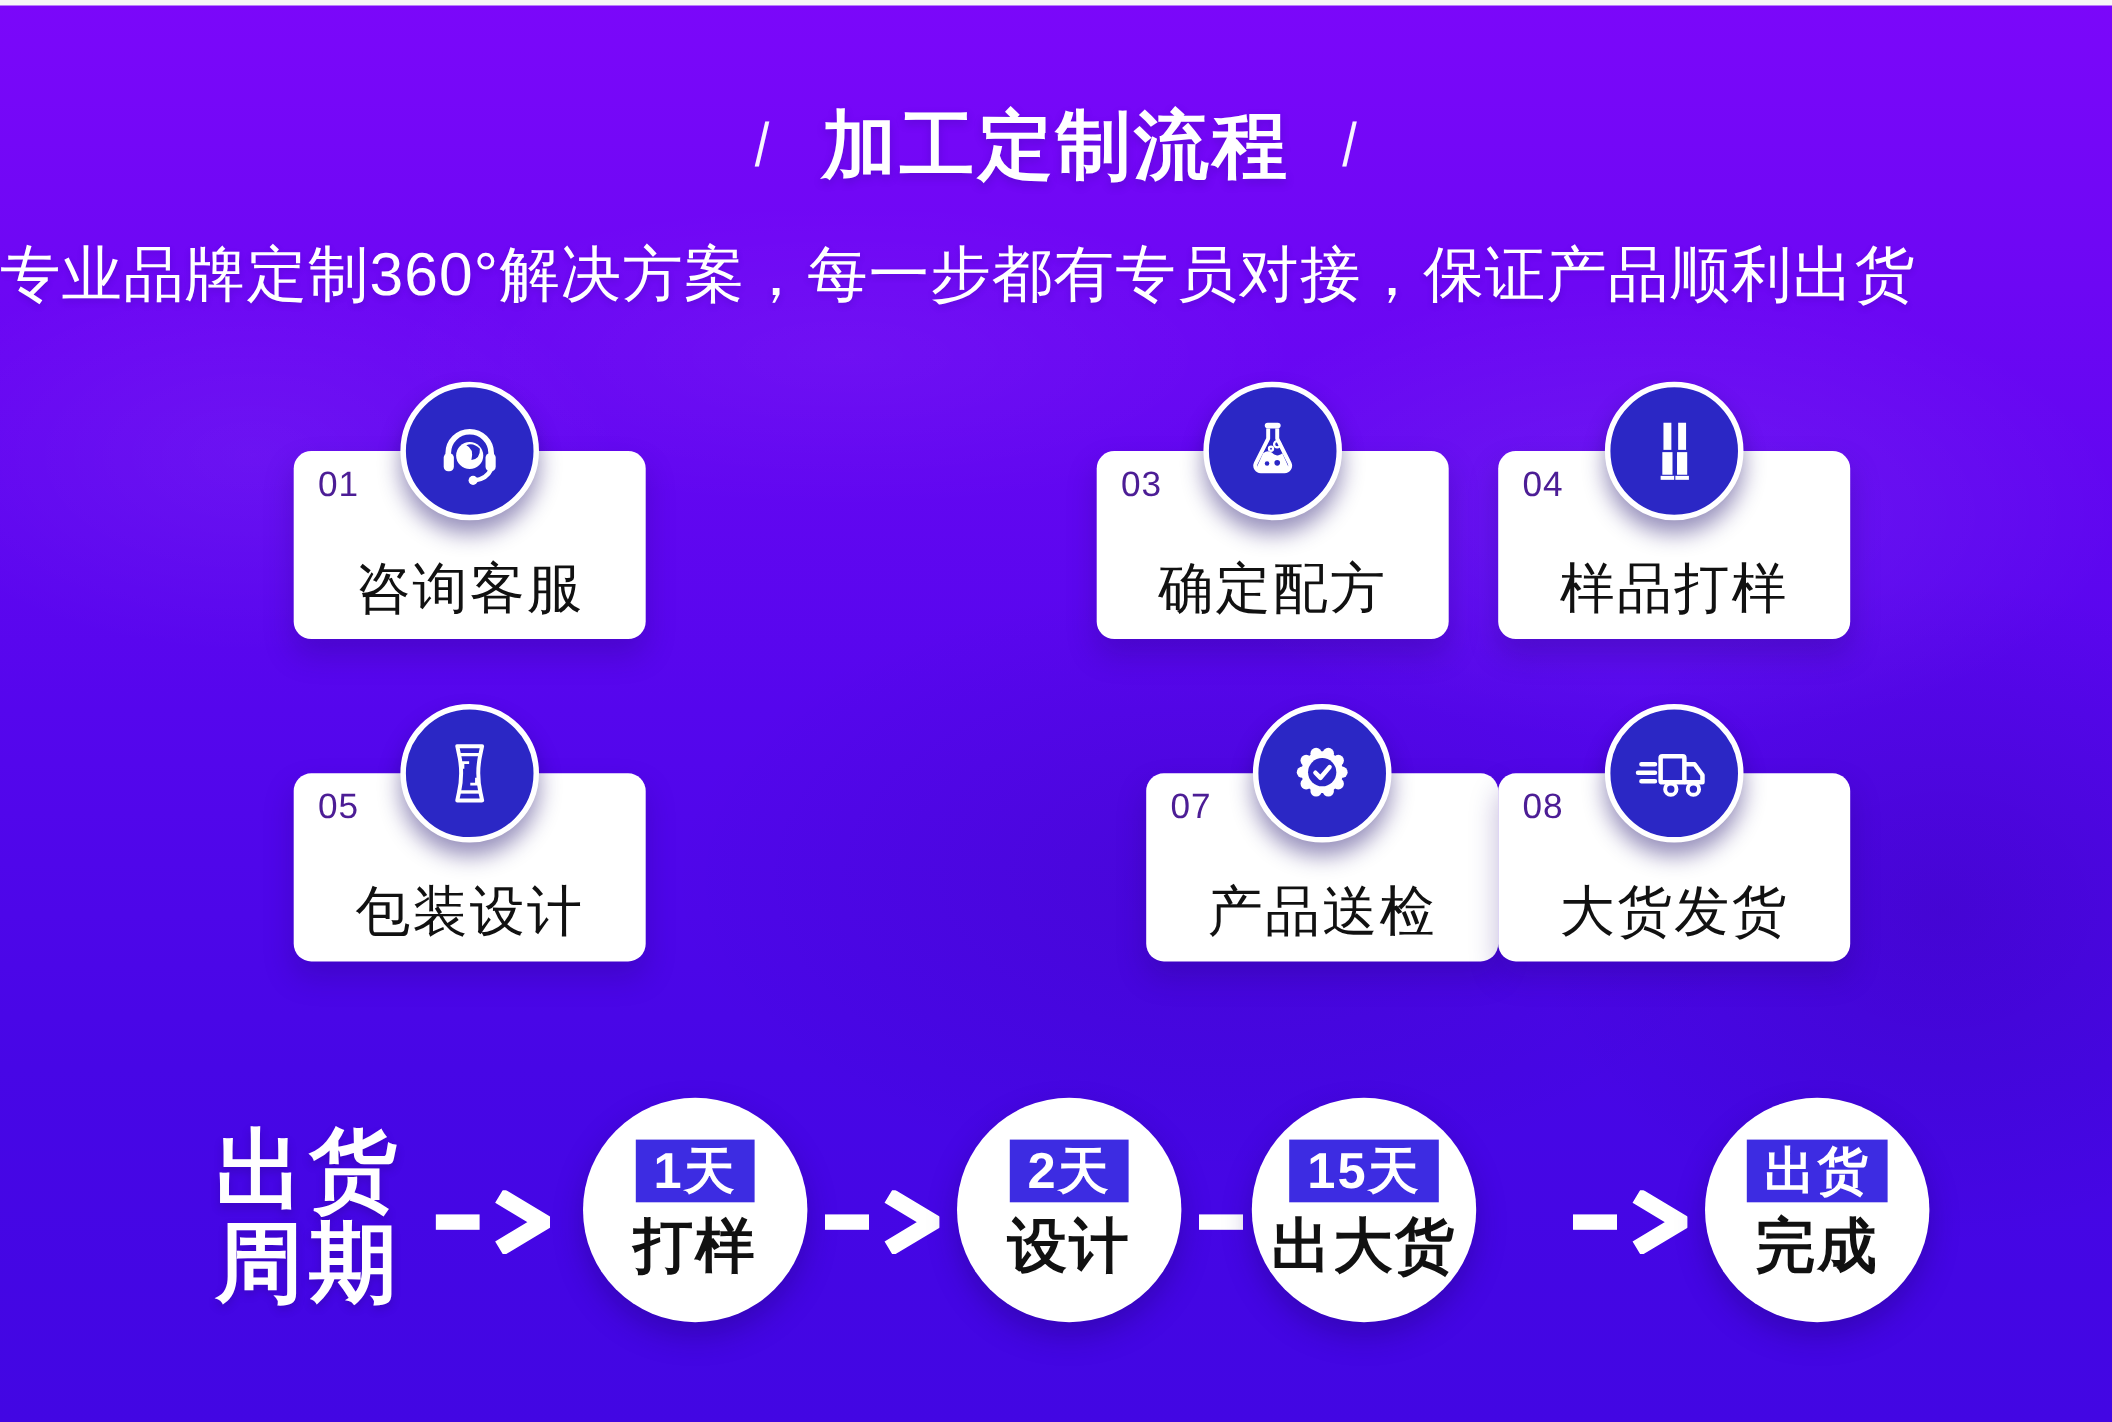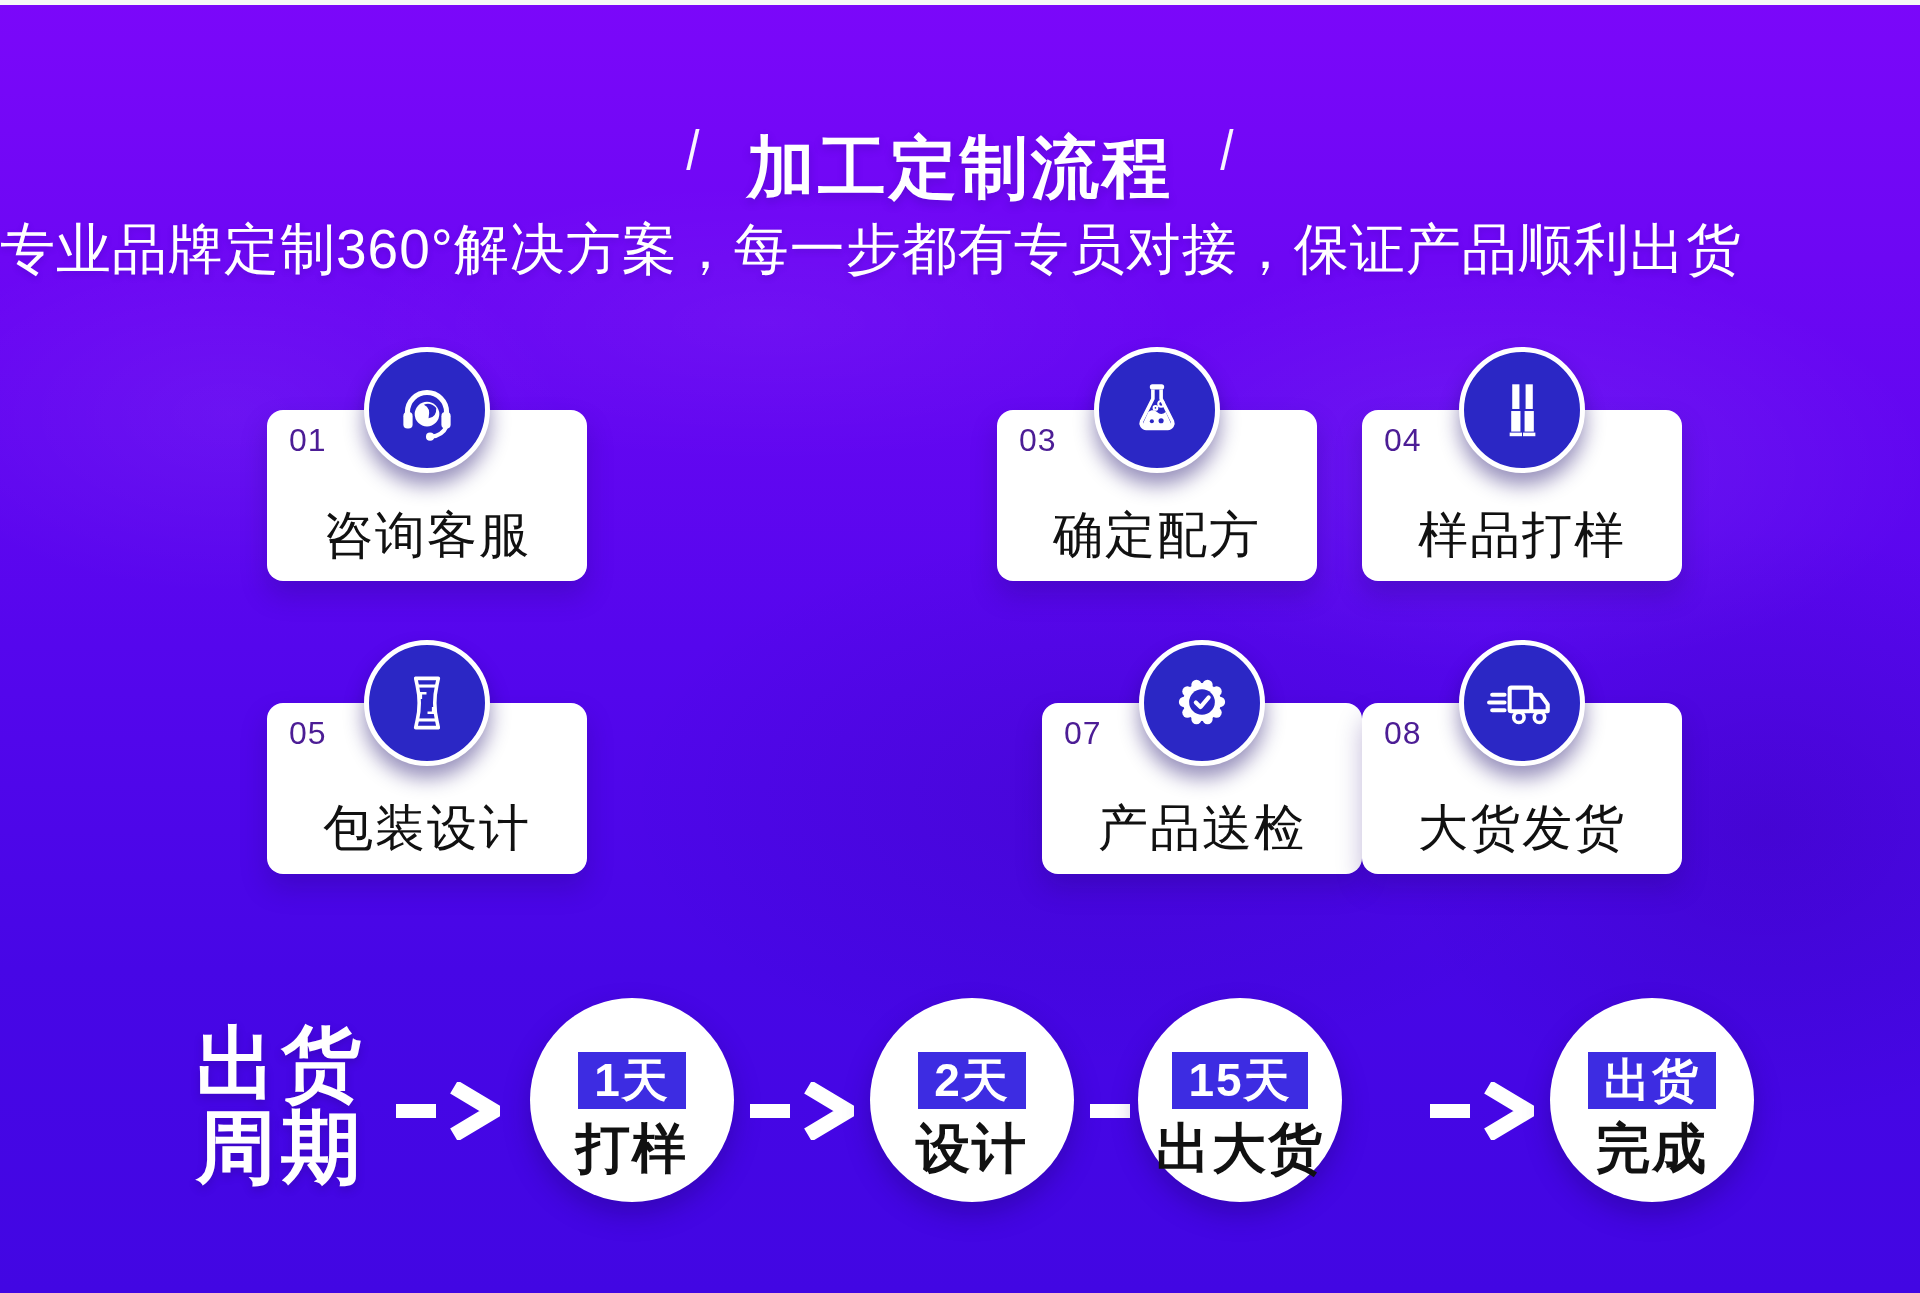--- a/index.html
+++ b/index.html
@@ -22,21 +22,21 @@
   }
 
   
   .title-row {
     position:absolute; top:98px; left:0; width:100%;
     display:flex; justify-content:center; align-items:center; gap:46px;
     color:#ffffff;
   }
   .title-slash { font-size:56px; font-weight:400; line-height:1; transform:scaleX(.85); opacity:.96; }
   .page-title  { font-size:68px; font-weight:800; letter-spacing:3px; line-height:1;
-                 text-shadow:0 4px 8px rgba(40,10,130,.25);margin-top:35px; }
+                 text-shadow:0 4px 8px rgba(40,10,130,.25); }
   .page-subtitle {
     position:absolute; top:213px; left:0; width:100%; text-align:left;
     color:#ffffff; font-size:55px; font-weight:400; letter-spacing:1px;
     text-shadow:0 3px 6px rgba(40,10,130,.2);
   }
 
   
   .card {
     position:absolute; width:320px; height:171px;
     background:#ffffff; border-radius:16px;
@@ -65,21 +65,21 @@
 
   
   .timeline-heading {
     position:absolute; left:196px; top:1022px;
     color:#ffffff; font-size:80px; font-weight:900; line-height:1.05; letter-spacing:5px;
     text-shadow:0 4px 8px rgba(35,8,120,.3);
   }
   .stage-circle {
     position:absolute; top:998px; width:204px; height:204px; border-radius:50%;
     background:#ffffff; box-shadow:0 12px 26px rgba(28,5,112,.38);
-    display:flex; flex-direction:column; align-items:center;justify-content:center;
+    display:flex; flex-direction:column; align-items:center;
   }
   .s1{left:530px;} .s2{left:870px;} .s3{left:1138px;} .s4{left:1550px;}
   .stage-badge {
     margin-top:38px; background:#3d2ce2; color:#ffffff;
     font-size:46px; font-weight:700; line-height:1.2;
     padding:1px 16px; letter-spacing:2px;
   }
   .stage-label {
     margin-top:4px; color:#111111; font-size:54px; font-weight:700; letter-spacing:2px;
   }

